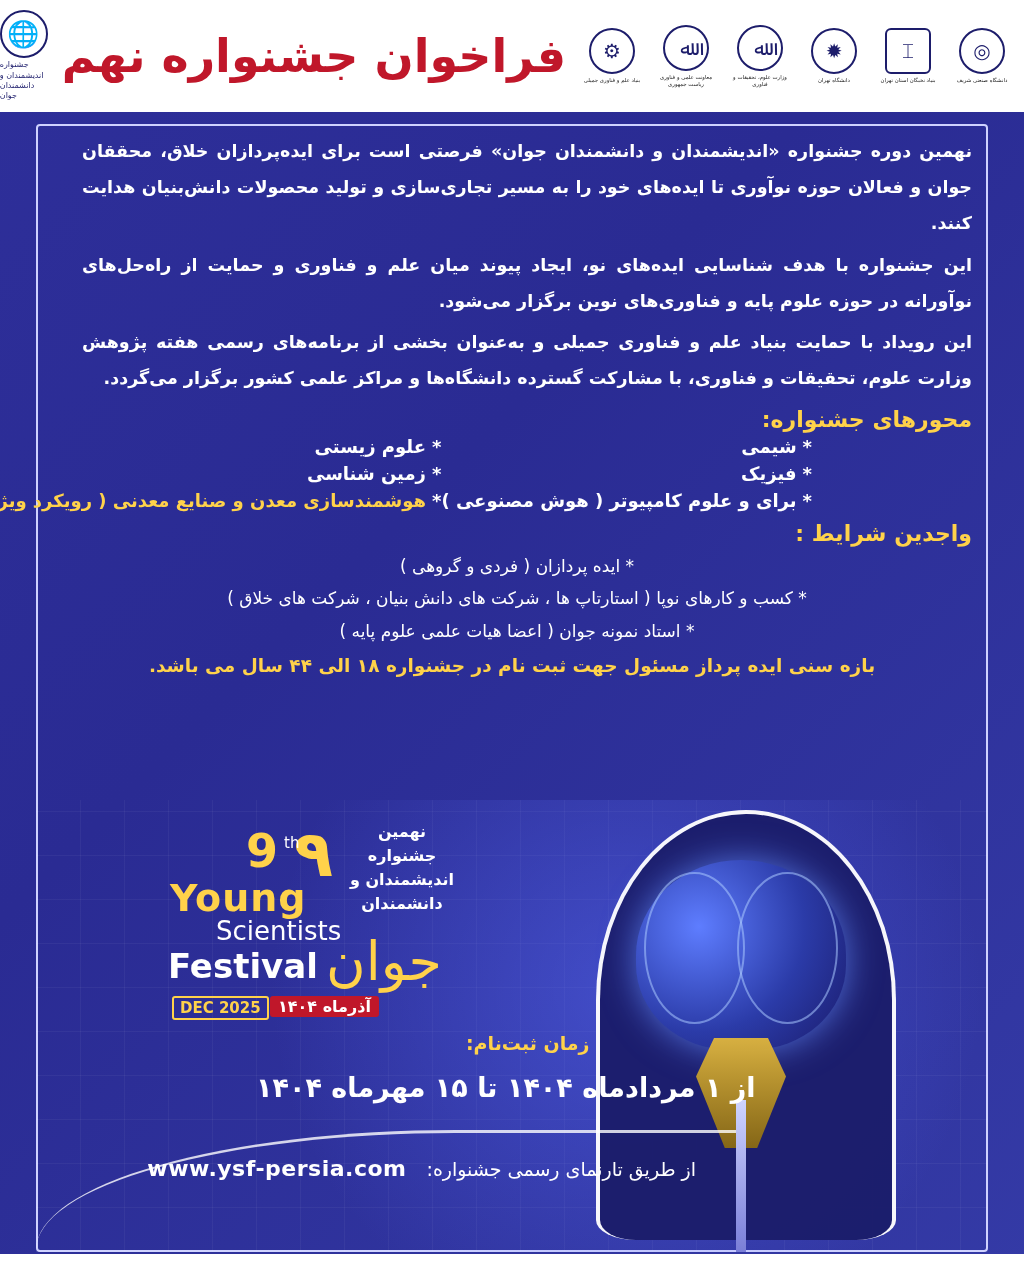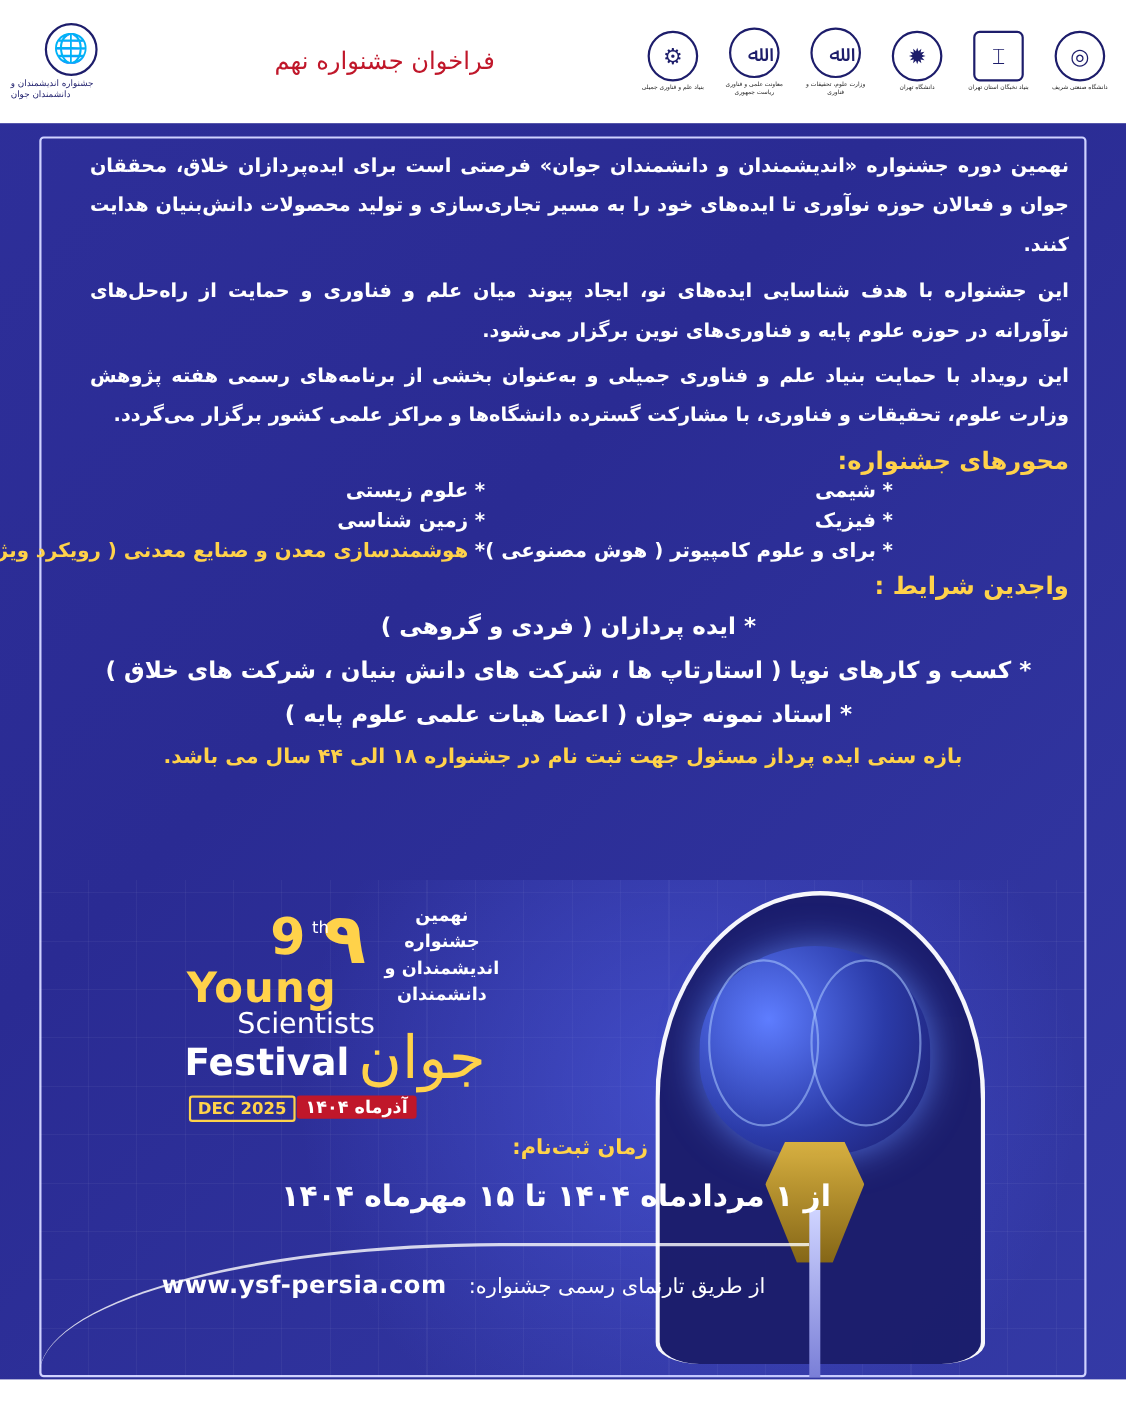--- a/index.html
+++ b/index.html
@@ -39,21 +39,21 @@
   }
   .logo .mark.sq { border-radius: 6px; }
   .logo .cap {
     margin-top: 3px;
     font-size: 5.4px; line-height: 1.25;
     color: #222; text-align: center;
     max-width: 64px;
   }
   .header-title {
     color: #c0172a;
-    font-size: 22px; font-weight: normal;
+    font-size: 46px; font-weight: bold;
     letter-spacing: 0px;
     padding: 0 14px;
     white-space: nowrap;
   }
   .fest-logo {
     display: flex; flex-direction: column; align-items: center; width: 110px;
   }
   .fest-logo .globe {
     width: 48px; height: 48px; border-radius: 50%;
     border: 2.5px solid #1d1d6b; color: #1d1d6b;
@@ -114,21 +114,21 @@
     padding-left: 20px;
   }
   .topic { white-space: nowrap; }
   .topic .star { color: #ffffff; margin-left: 6px; }
   .topic.right { text-align: right; padding-right: 160px; }
   .topic.left  { text-align: right; padding-right: 0px; }
   .topic.special { color: #ffd24a; }
 
   .conditions { padding-left: 10px; }
   .cond {
-    font-size: 21px; font-weight: bold;
+    font-size: 17px; font-weight: normal;
     line-height: 1.9;
     text-align: center;
   }
   .note {
     color: #ffd24a;
     font-size: 18.5px; font-weight: bold;
     margin-top: 8px;
     text-align: center;
   }
 

